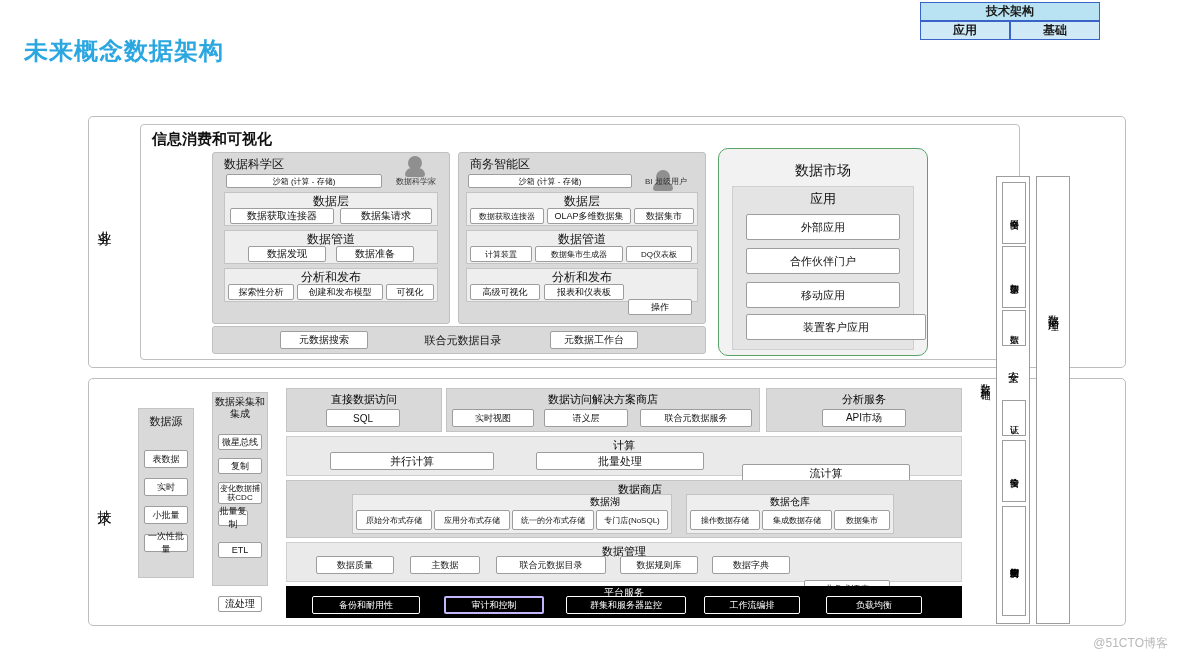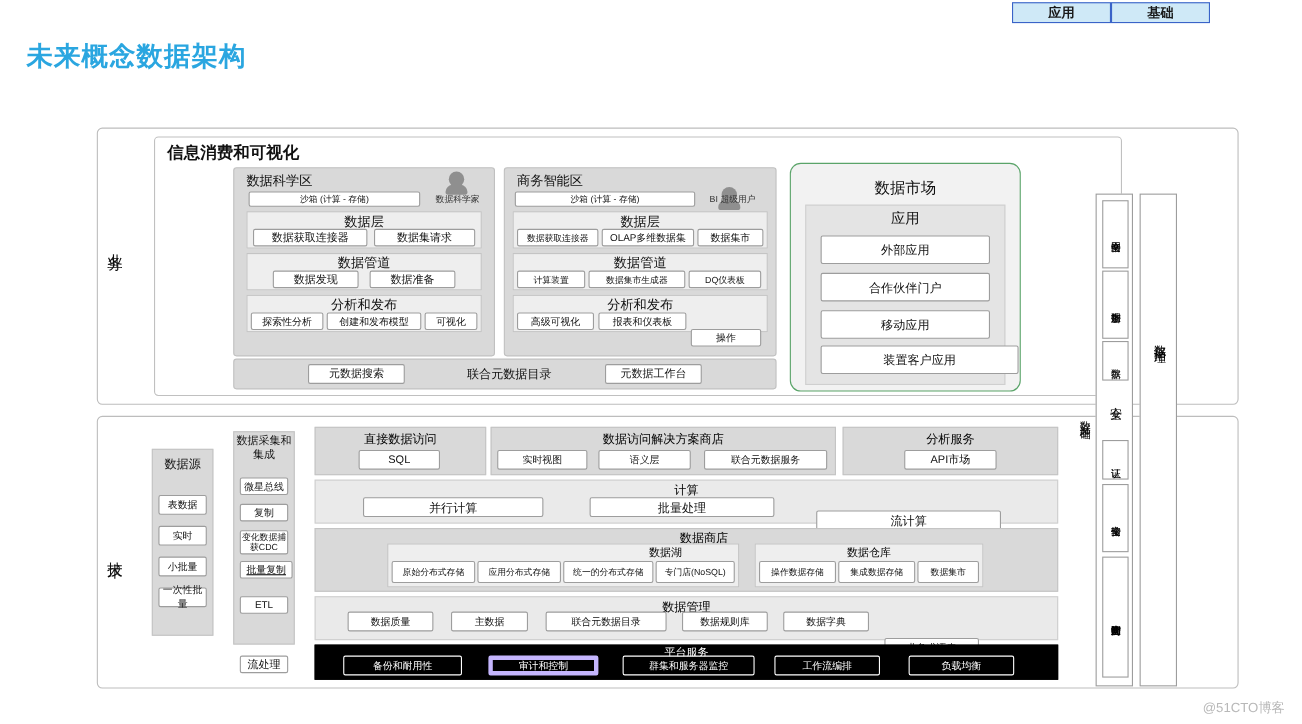--- a/index.html
+++ b/index.html
@@ -56,20 +56,23 @@
   .blackband{background:#000;color:#fff;}
   .blackcell{background:#000;color:#fff;border:1px solid #000;}
   .person{width:14px;height:14px;border-radius:50%;background:#8f8f8f;position:relative;}
   .person:after{content:"";position:absolute;left:-3px;top:12px;width:20px;height:9px;border-radius:8px 8px 3px 3px;background:#8f8f8f;}
 </style>
 </head>
 <body>
 
 <div class="abs" id="legend">
   <div class="lgrow">
+    <div class="lgcell top">技术架构</div>
+  </div>
+  <div class="lgrow">
     <div class="lgcell bot">应用</div>
     <div class="lgcell bot">基础</div>
   </div>
 </div>
 
 <div class="abs" id="page-title">未来概念数据架构</div>
 
 <div class="abs panel" id="biz-outer"></div>
 <div class="abs" id="biz-label">
   <span class="vtext">业务</span>
@@ -148,21 +151,21 @@
 <div class="abs cellbox" style="top:450px;left:144px;width:44px;height:18px;font-size:9px;">表数据</div>
 <div class="abs cellbox" style="top:478px;left:144px;width:44px;height:18px;font-size:9px;">实时</div>
 <div class="abs cellbox" style="top:506px;left:144px;width:44px;height:18px;font-size:9px;">小批量</div>
 <div class="abs cellbox" style="top:534px;left:144px;width:44px;height:18px;font-size:9px;">一次性批量</div>
 
 <div class="abs" style="top:392px;left:212px;width:56px;height:194px;background:#d9d9d9;border:1px solid #c4c4c4;"></div>
 <div class="abs" style="top:396px;left:212px;width:56px;font-size:10px;text-align:center;color:#111;line-height:12px;">数据采集和集成</div>
 <div class="abs cellbox" style="top:434px;left:218px;width:44px;height:16px;font-size:9px;">微星总线</div>
 <div class="abs cellbox" style="top:458px;left:218px;width:44px;height:16px;font-size:9px;">复制</div>
 <div class="abs cellbox" style="top:482px;left:218px;width:44px;height:22px;font-size:8px;line-height:9px;">变化数据捕获CDC</div>
-<div class="abs cellbox" style="top:510px;left:218px;width:48px;height:16px;font-size:9px;text-decoration:underline;">批量复制</div>
+<div class="abs cellbox" style="top:510px;left:218px;width:30px;height:16px;font-size:9px;">批量复制</div>
 <div class="abs cellbox" style="top:542px;left:218px;width:44px;height:16px;font-size:9px;">ETL</div>
 <div class="abs cellbox" style="top:596px;left:218px;width:44px;height:16px;font-size:10px;">流处理</div>
 
 <div class="abs" style="top:388px;left:286px;width:156px;height:44px;background:#d9d9d9;border:1px solid #c4c4c4;"></div>
 <div class="abs" style="top:392px;left:286px;width:156px;font-size:11px;text-align:center;">直接数据访问</div>
 <div class="abs cellbox" style="top:409px;left:326px;width:74px;height:18px;font-size:10px;">SQL</div>
 
 <div class="abs" style="top:388px;left:446px;width:314px;height:44px;background:#d9d9d9;border:1px solid #c4c4c4;"></div>
 <div class="abs" style="top:392px;left:446px;width:314px;font-size:11px;text-align:center;">数据访问解决方案商店</div>
 <div class="abs cellbox" style="top:409px;left:452px;width:82px;height:18px;font-size:9px;">实时视图</div>
@@ -200,21 +203,21 @@
 <div class="abs cellbox" style="top:556px;left:316px;width:78px;height:18px;font-size:9px;">数据质量</div>
 <div class="abs cellbox" style="top:556px;left:410px;width:70px;height:18px;font-size:9px;">主数据</div>
 <div class="abs cellbox" style="top:556px;left:496px;width:110px;height:18px;font-size:9px;">联合元数据目录</div>
 <div class="abs cellbox" style="top:556px;left:620px;width:78px;height:18px;font-size:9px;">数据规则库</div>
 <div class="abs cellbox" style="top:556px;left:712px;width:78px;height:18px;font-size:9px;">数据字典</div>
 <div class="abs cellbox" style="top:580px;left:804px;width:86px;height:18px;font-size:9px;">业务术语表</div>
 
 <div class="abs blackband" style="top:586px;left:286px;width:676px;height:32px;border:1px solid #000;display:block;"></div>
 <div class="abs" style="top:586px;left:286px;width:676px;font-size:10px;text-align:center;color:#fff;">平台服务</div>
 <div class="abs cellbox blackcell" style="top:596px;left:312px;width:108px;height:18px;font-size:9px;border:1px solid #fff;">备份和耐用性</div>
-<div class="abs cellbox blackcell" style="top:596px;left:444px;width:100px;height:18px;font-size:9px;border:4px solid #c4b5fd;">审计和控制</div>
+<div class="abs cellbox blackcell" style="top:596px;left:444px;width:100px;height:18px;font-size:9px;border:2px solid #c4b5fd;">审计和控制</div>
 <div class="abs cellbox blackcell" style="top:596px;left:566px;width:120px;height:18px;font-size:9px;border:1px solid #fff;">群集和服务器监控</div>
 <div class="abs cellbox blackcell" style="top:596px;left:704px;width:96px;height:18px;font-size:9px;border:1px solid #fff;">工作流编排</div>
 <div class="abs cellbox blackcell" style="top:596px;left:826px;width:96px;height:18px;font-size:9px;border:1px solid #fff;">负载均衡</div>
 
 <div class="abs" style="top:370px;left:978px;width:14px;height:254px;">
   <span class="vtext" style="font-size:10px;">数据基础</span>
 </div>
 
 <div class="abs" id="sec-bar"></div>
 <div class="abs" style="top:352px;left:996px;width:34px;text-align:center;">

